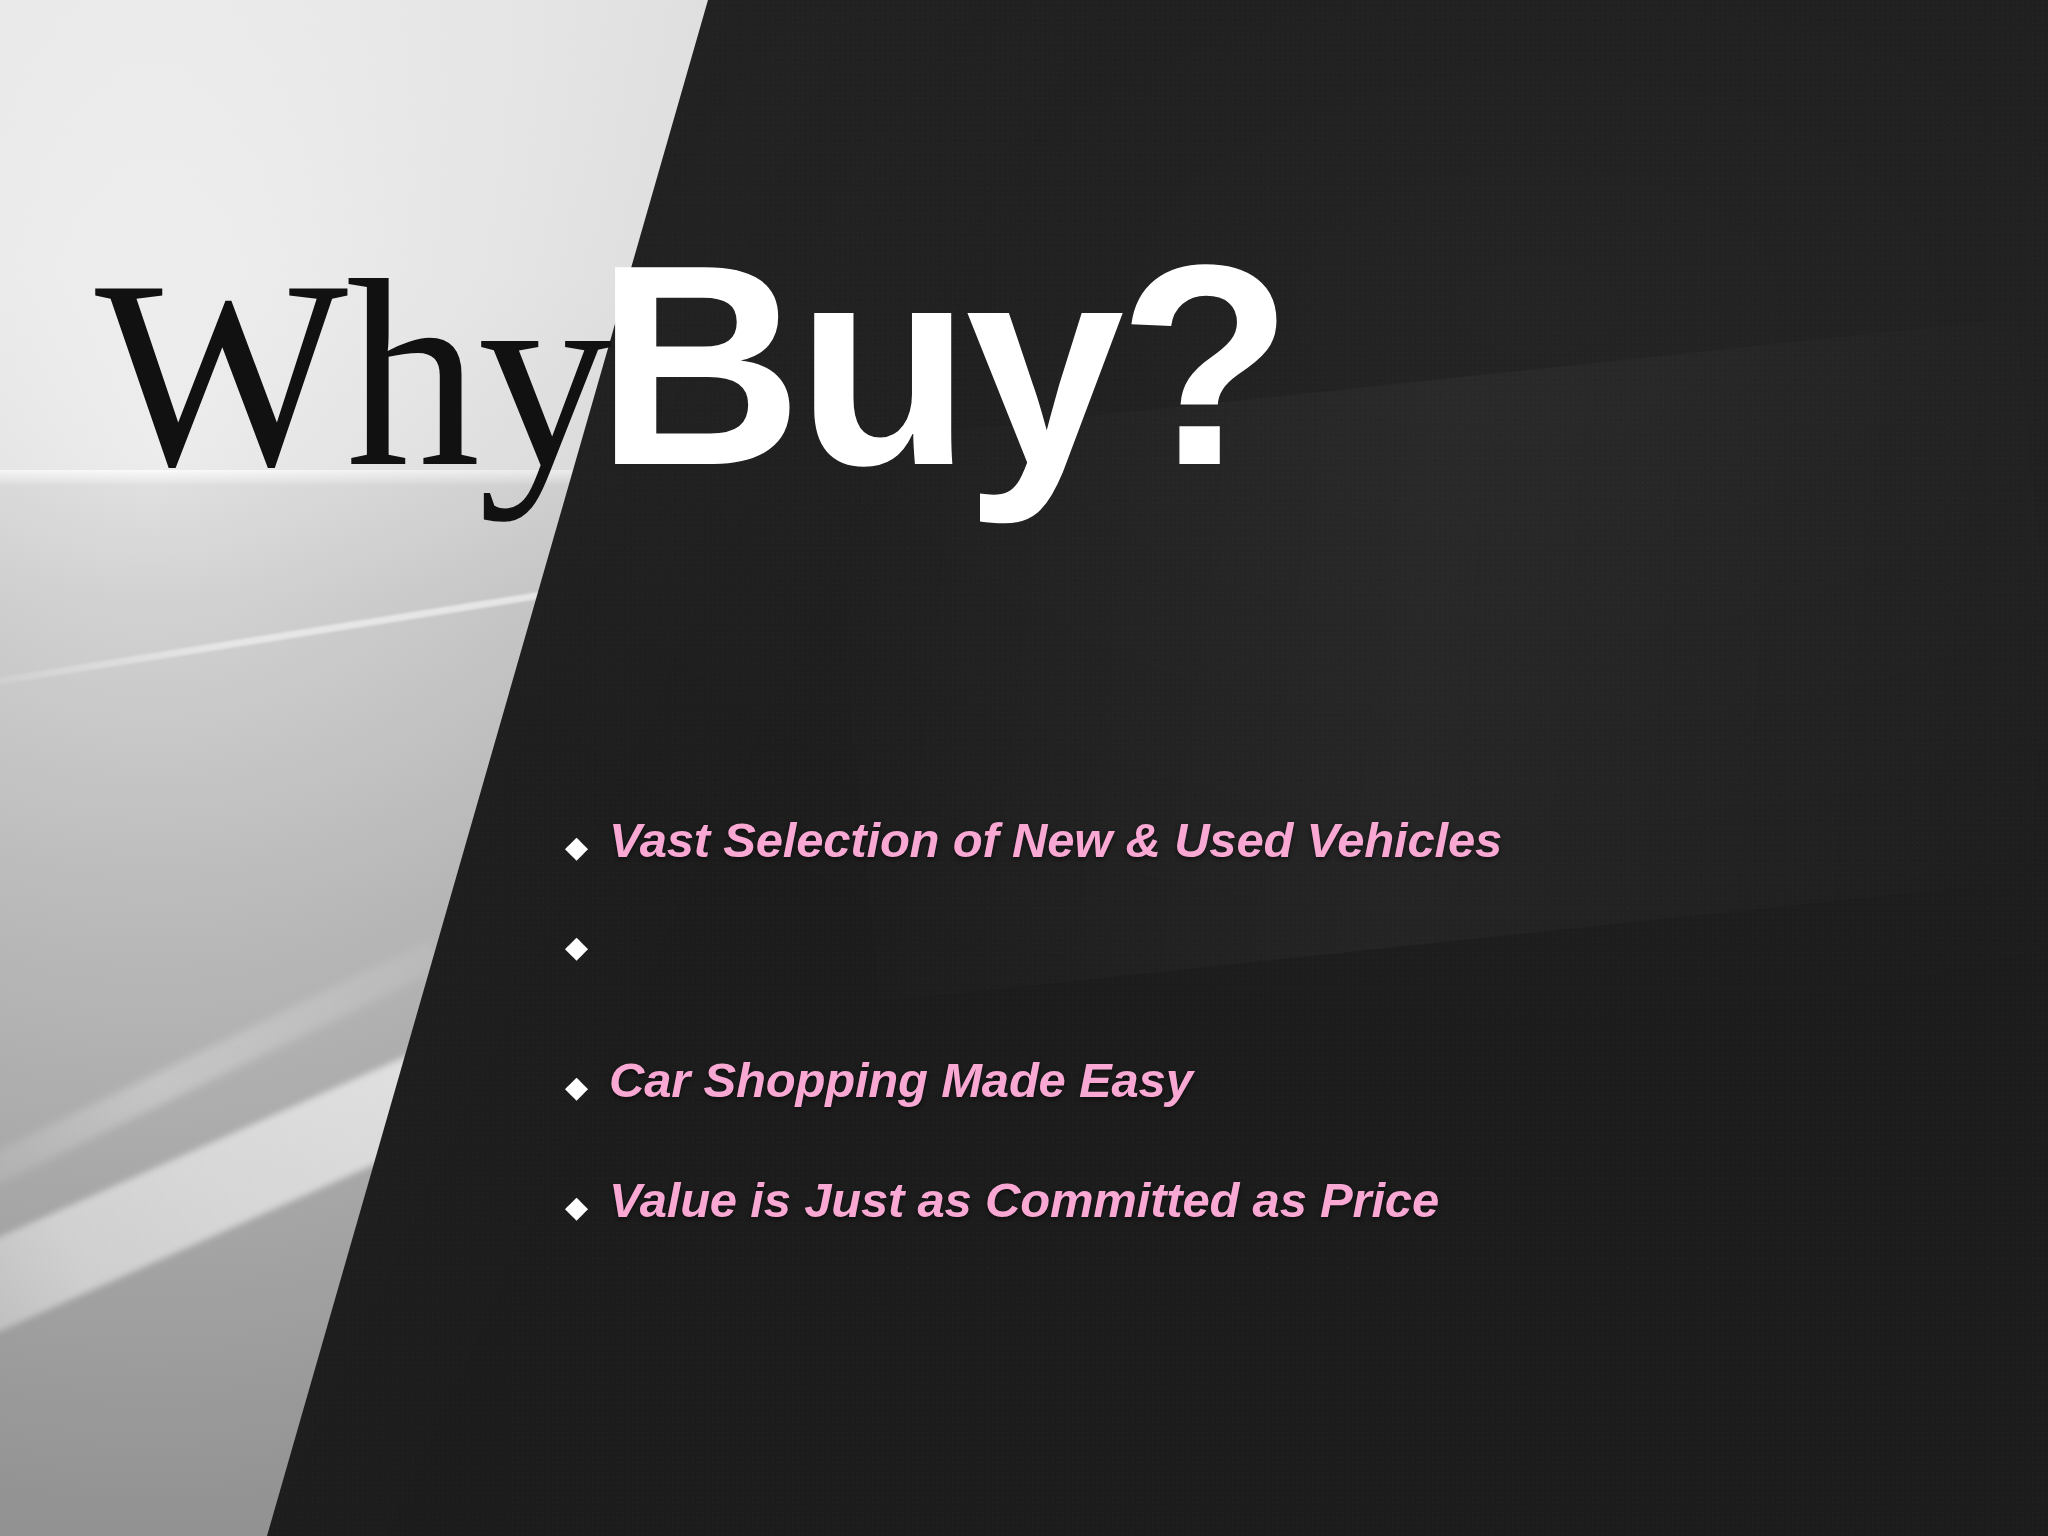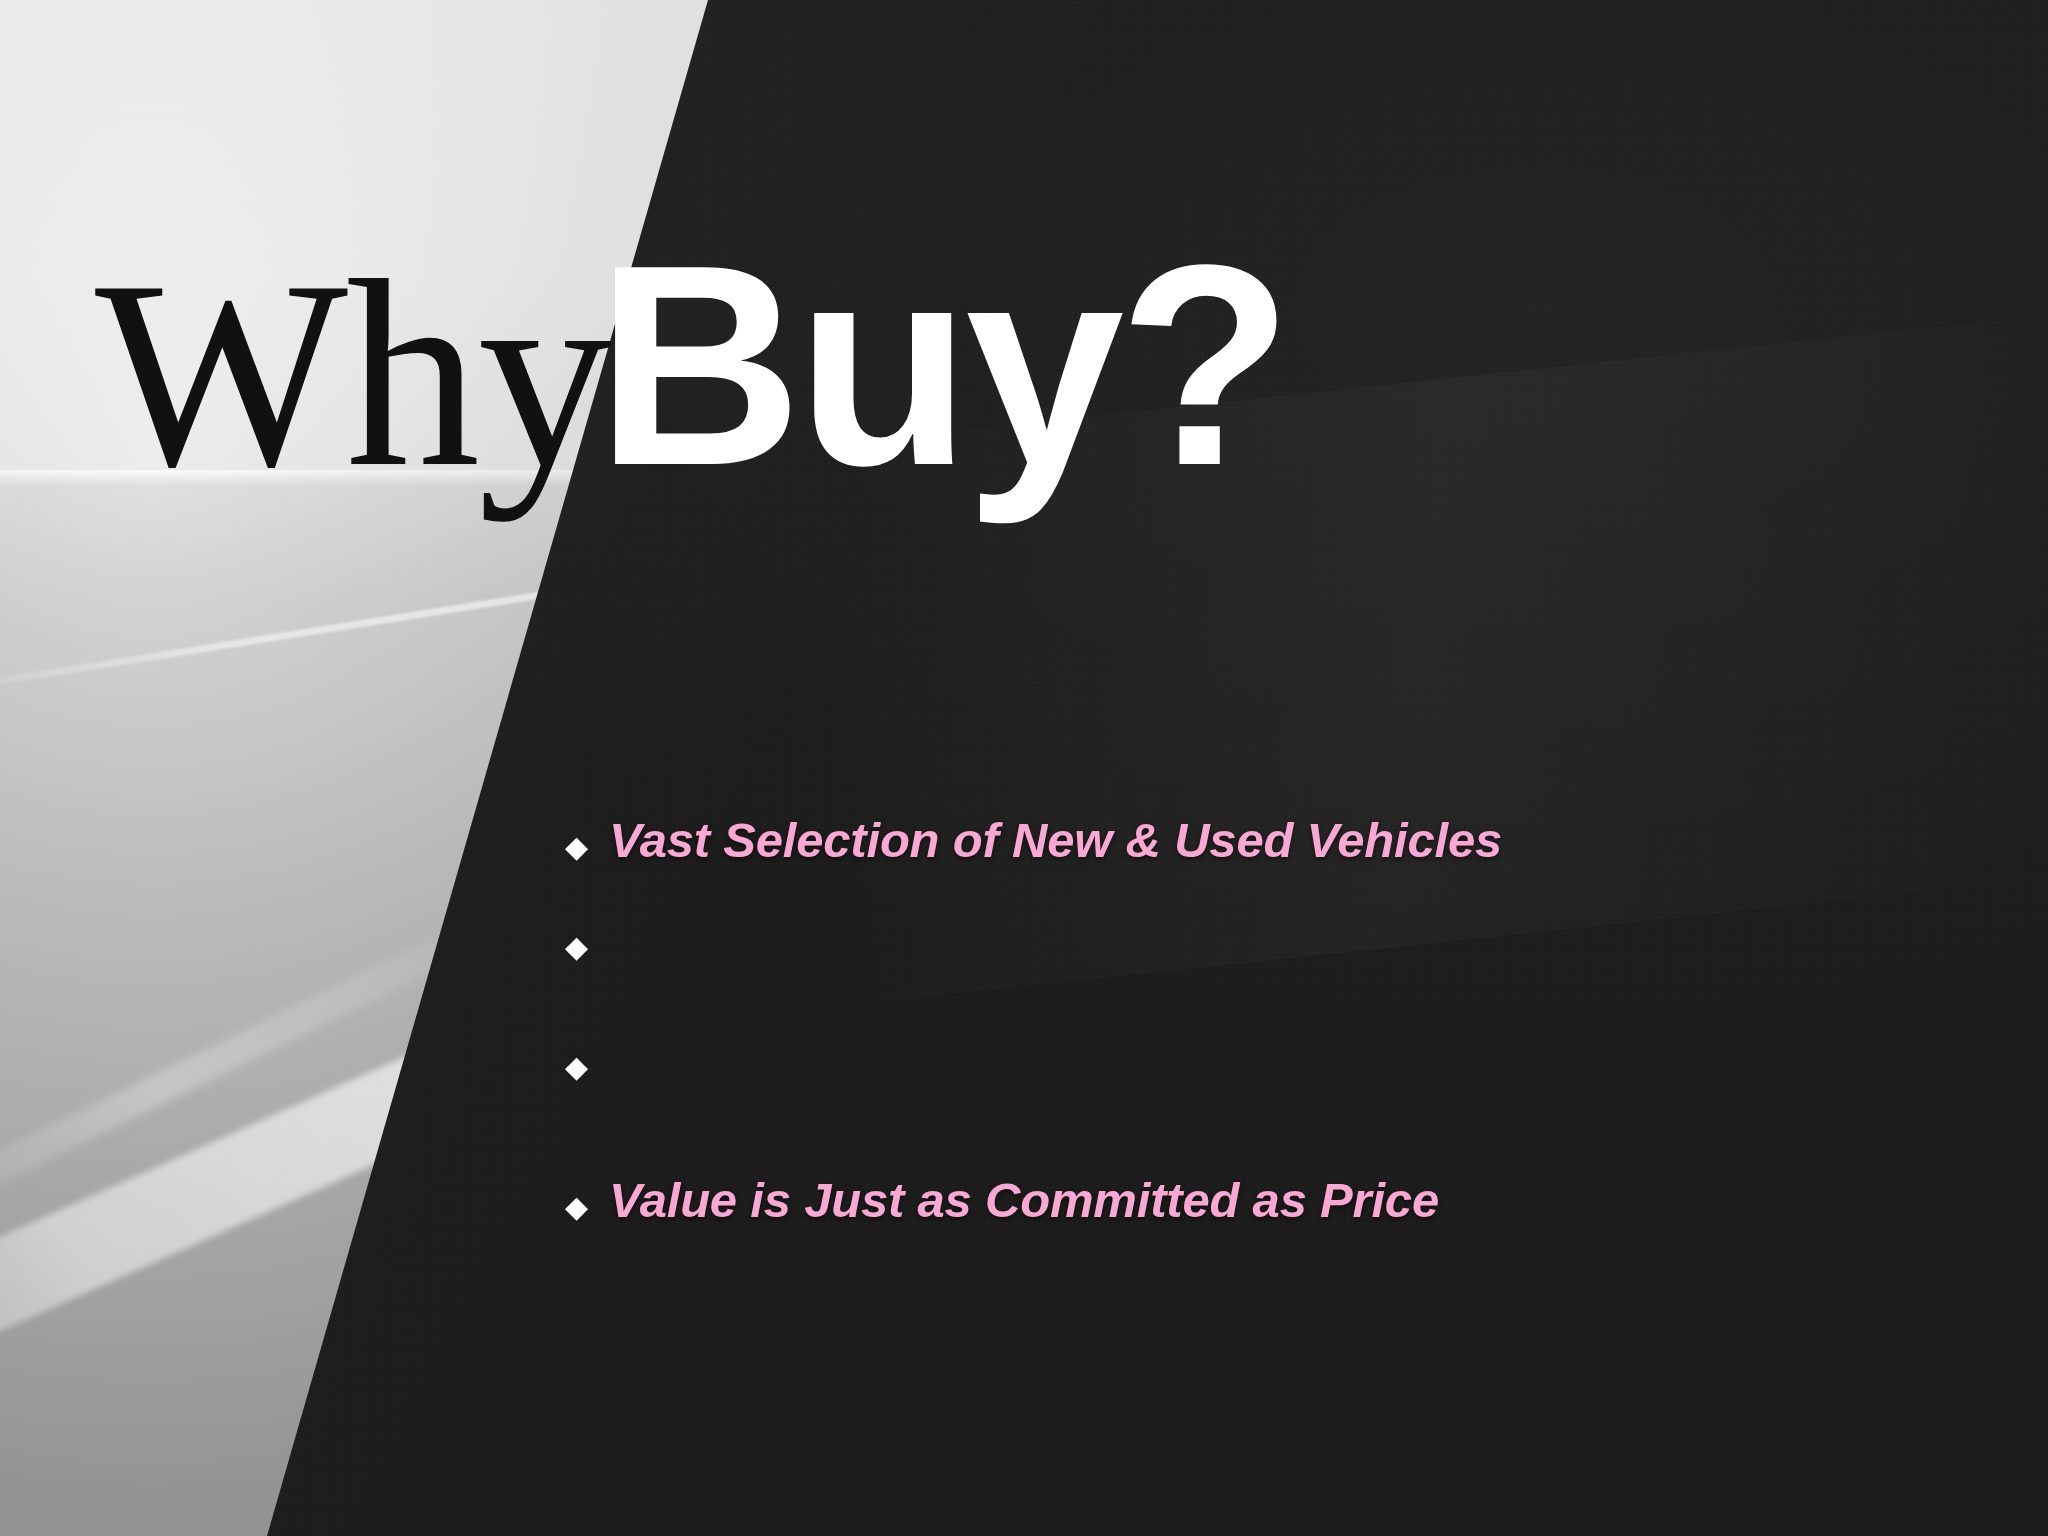--- a/index.html
+++ b/index.html
@@ -221,20 +221,21 @@
       <span class="bullet-mark">◆</span>
       <span class="bullet-text">Vast Selection of New &amp; Used Vehicles</span>
     </div>
 
     <div class="bullet-row">
       <span class="bullet-mark">◆</span>
     </div>
 
     <div class="bullet-row">
       <span class="bullet-mark">◆</span>
+      <span class="bullet-text">Car Shopping Made Easy</span>
     </div>
 
     <div class="bullet-row">
       <span class="bullet-mark">◆</span>
       <span class="bullet-text">Value is Just as Committed as Price</span>
     </div>
 
   </div>
 
 </div>

